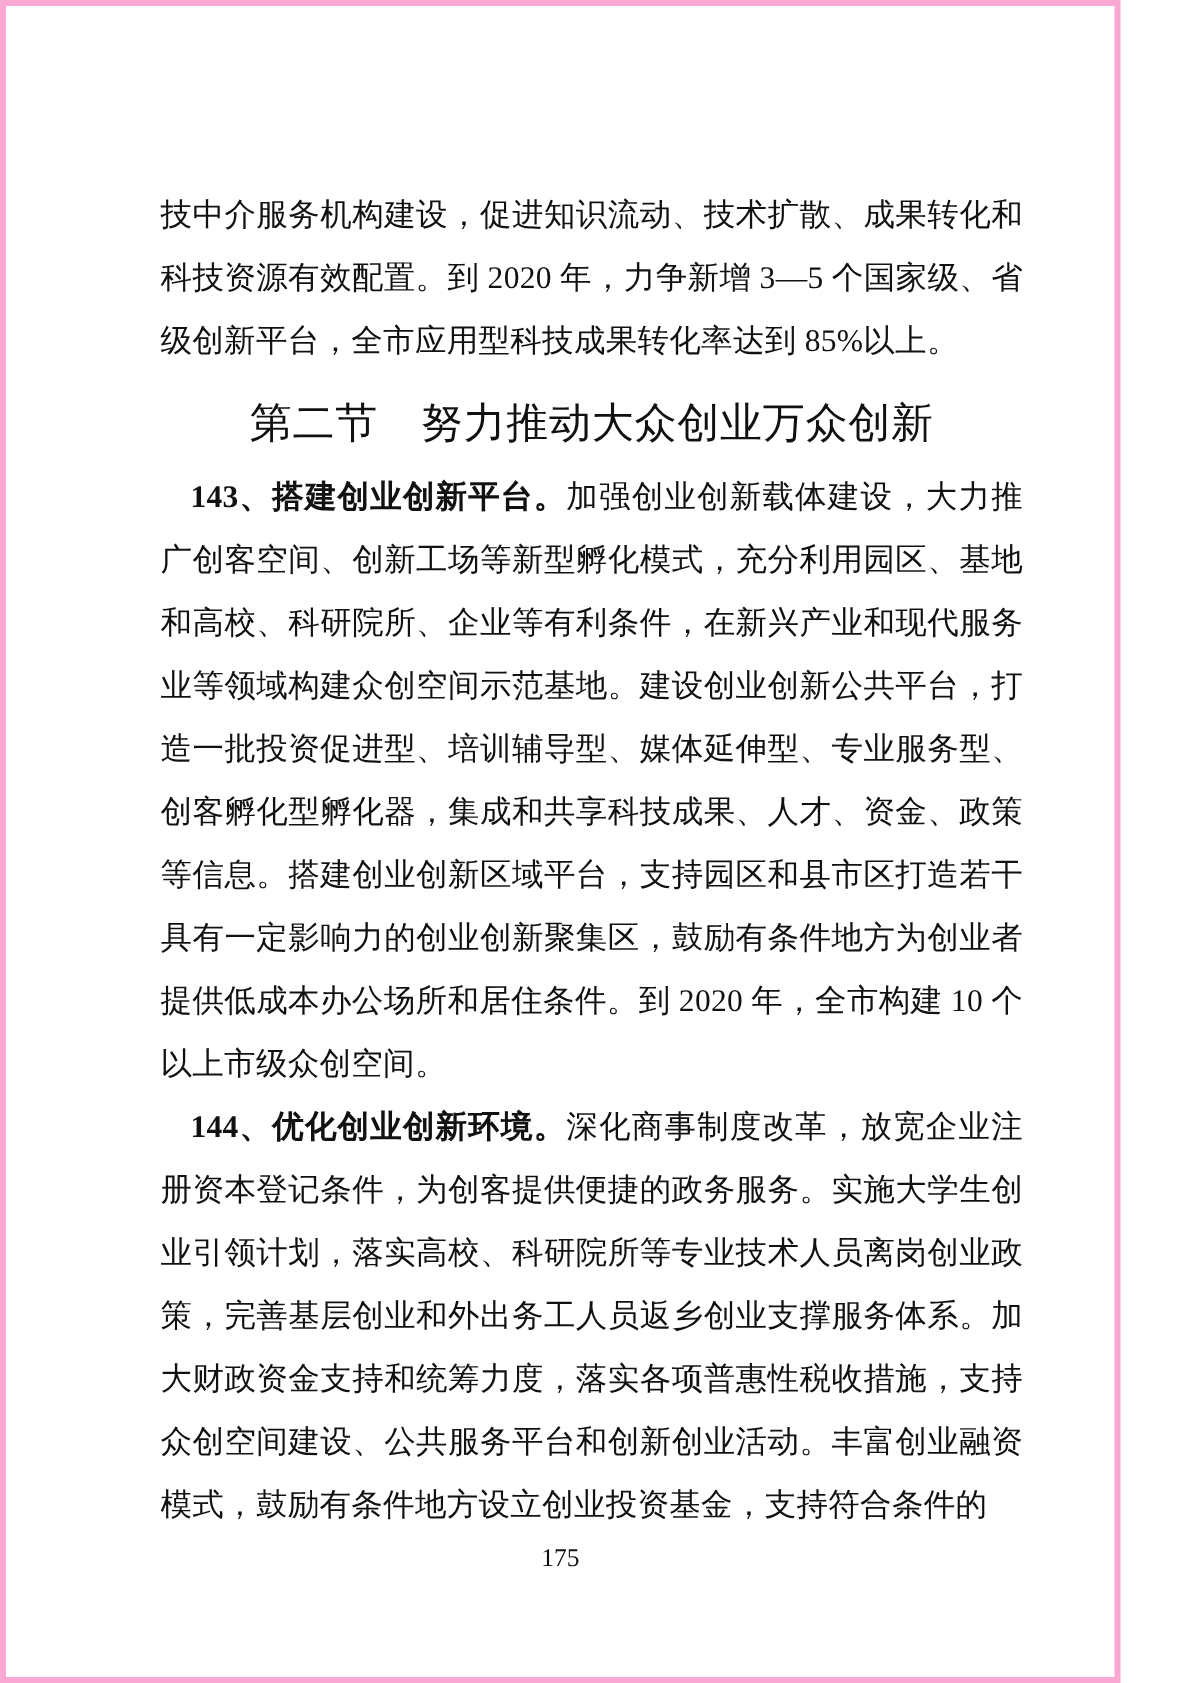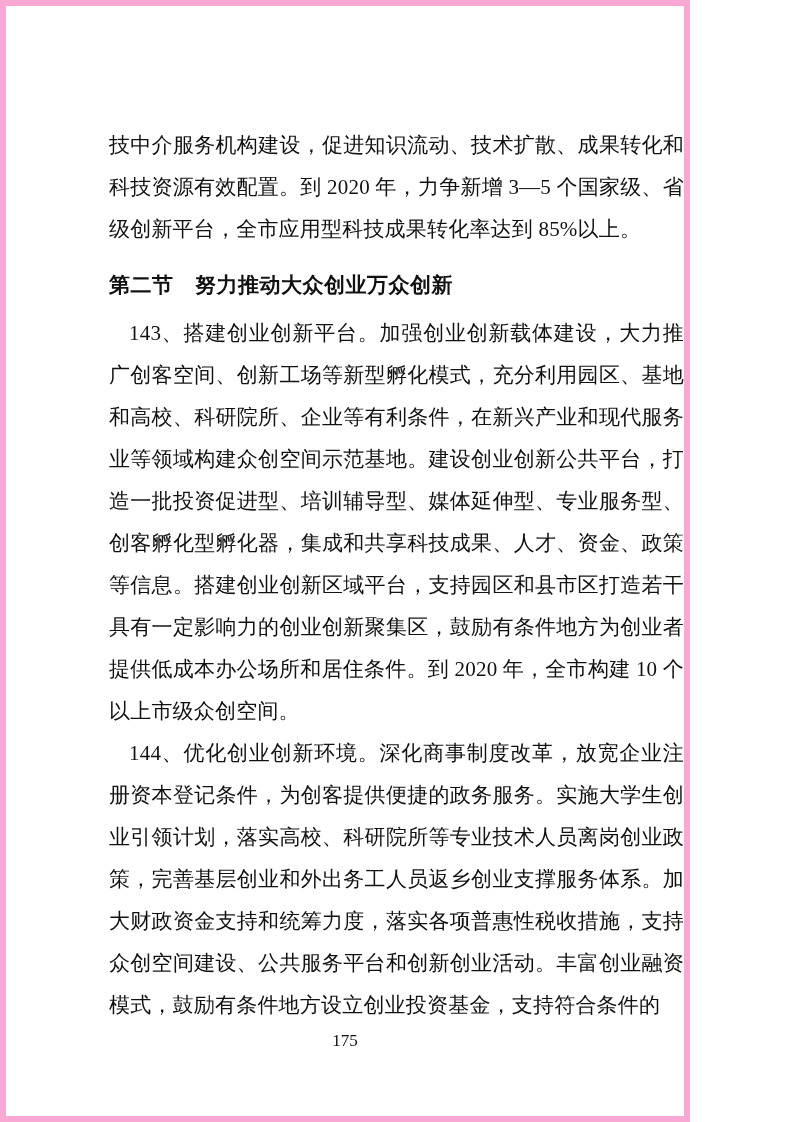--- a/index.html
+++ b/index.html
@@ -2,25 +2,25 @@
 <html lang="zh"><head>
 <meta charset="utf-8">
 <style>
   html, body {
     margin: 0;
     padding: 0;
     background: #ffffff;
   }
   .page {
     position: relative;
-    width: 690px;
+    width: 747px;
     height: 1122px;
     background: #ffffff;
     box-sizing: border-box;
-    border: 6px solid #f9a8d4;
+    border: 4px solid #f9a8d4;
     overflow: hidden;
     font-family: "Liberation Serif", "DejaVu Serif", serif;
     color: #111111;
   }
   .content {
     position: absolute;
     left: 103px;
     top: 118px;
     width: 575px;
   }
@@ -28,31 +28,31 @@
     margin: 0;
     font-size: 21px;
     line-height: 42px;
     text-align: justify;
     text-justify: inter-ideograph;
     letter-spacing: 0.2px;
     word-break: break-all;
   }
   .section-heading {
     margin: 14px 0 6px 0;
-    font-size: 21px;
+    font-size: 28px;
     line-height: 42px;
-    font-weight: 700;
-    text-align: left;
+    font-weight: 400;
+    text-align: center;
     letter-spacing: 0.5px;
   }
   .para-indent {
     text-indent: 20px;
   }
   .lead {
-    font-weight: 400;
+    font-weight: 700;
   }
   .page-number {
     position: absolute;
     top: 1024px;
     left: 0;
     width: 100%;
     text-align: center;
     font-size: 17px;
     line-height: 22px;
     color: #111111;

